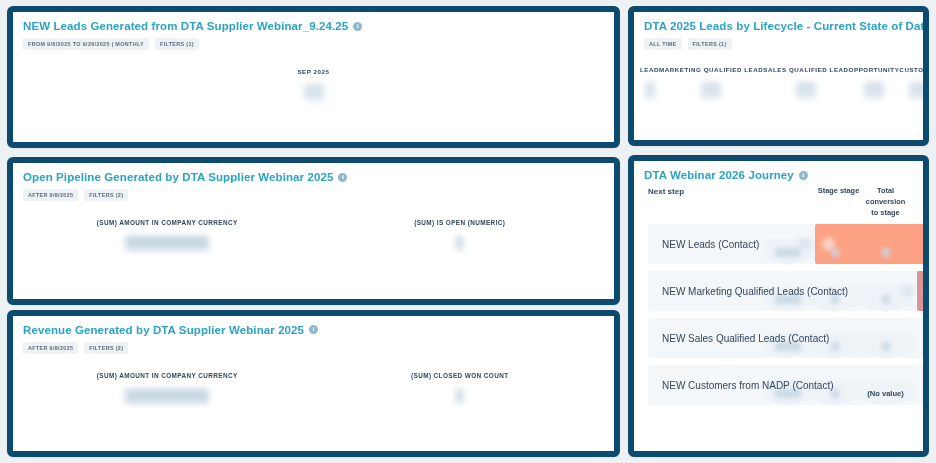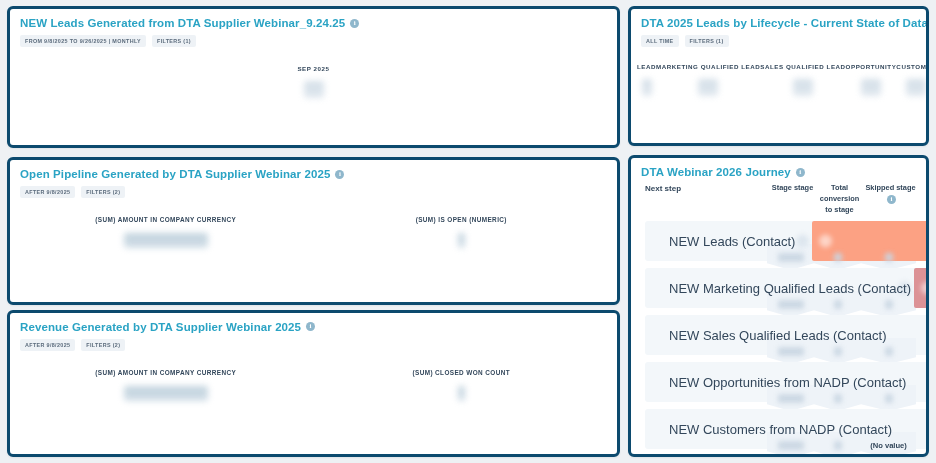--- a/index.html
+++ b/index.html
@@ -14,21 +14,21 @@
     width: 936px; height: 463px;
     padding: 6px 7px;
     display: grid;
     grid-template-columns: 613px 1fr;
     grid-template-rows: 140px 1fr;
     gap: 9px 8px;
   }
   .card {
     background: #ffffff;
     border-radius: 6px;
-    border: 3px solid #0c4a6e;
+    border: 6px solid #0c4a6e;
     box-shadow: 0 1px 2px rgba(30,50,70,.07);
     overflow: hidden;
     position: relative;
   }
   .card-head { padding: 8px 10px 0 10px; }
   .card-title {
     color: #2aa3c4;
     font-size: 11.5px;
     font-weight: bold;
     letter-spacing: .1px;
@@ -61,21 +61,21 @@
     margin: 9px auto 0;
     height: 17px; border-radius: 3px;
     background: linear-gradient(180deg,#ccd9e4,#dbe4ec);
     filter: blur(3.2px); opacity: .85;
   }
   .w-sm { width: 10px; }
   .w-md { width: 20px; }
   
   .funnel-head {
     display: flex; align-items: flex-start;
-    padding: 4px 8px 0 14px;
+    padding: 4px 14px 0 14px;
     gap: 16px;
   }
   .fh-next {
     font-size: 8px; color: #33475b; font-weight: bold;
     padding-top: 2px;
   }
   .fh-right { margin-left: auto; display: flex; }
   .fh-col {
     width: 47px; text-align: center;
     font-size: 7.4px; color: #33475b; font-weight: bold;
@@ -88,43 +88,43 @@
     position: relative;
     height: 40px; margin-bottom: 7px;
     display: flex; align-items: stretch;
   }
   .fstrip {
     position: absolute; left: 0; top: 0;
     width: 481px; height: 100%;
     background: #f3f7fa; border-radius: 3px;
   }
   .flabel {
-    position: absolute; left: 24px; top: 50%;
+    position: absolute; left: 14px; top: 50%;
     transform: translateY(-50%);
-    font-size: 13px; color: #33475b;
+    font-size: 10px; color: #33475b;
     white-space: nowrap; z-index: 3;
   }
   .fbar {
     position: absolute; top: 0; height: 100%;
     border-radius: 2px; z-index: 2;
   }
   .fbar-val {
     position: absolute; left: 7px; top: 50%;
     transform: translateY(-50%);
     width: 13px; height: 13px; border-radius: 50%;
     background: rgba(255,255,255,.55);
     filter: blur(2.6px);
   }
   .fbar-ghost {
     position: absolute; top: 50%; transform: translateY(-50%);
     width: 13px; height: 13px; border-radius: 50%;
     background: #dde6ee; filter: blur(2.6px); z-index: 2;
   }
   .fmetrics {
-    position: absolute; right: 0; top: 16px; height: 100%;
+    position: absolute; right: 0; top: 8px; height: 100%;
     display: flex; align-items: center;
   }
   .chev {
     width: 47px; height: 26px; position: relative;
     display: flex; align-items: center; justify-content: center;
   }
   .chev.wide { width: 55px; }
   .chev::before {
     content: ""; position: absolute; inset: 0;
     background: #eef3f8;
@@ -275,24 +275,20 @@
       <div class="card-title">
         <span>DTA Webinar 2026 Journey</span>
         <span class="info-icon">i</span>
       </div>
     </div>
     <div class="funnel-head">
       <div class="fh-next">Next step</div>
       <div class="fh-right">
         <div class="fh-col">Stage stage</div>
         <div class="fh-col">Total conversion to stage</div>
-        <div class="fh-col wide">
-          <span>Skipped stage</span>
-          <span class="info-icon">i</span>
-        </div>
       </div>
     </div>
     <div class="rows" id="funnel-rows">
         <div class="frow">
           <div class="fstrip"></div>
           <div class="flabel">NEW Leads (Contact)</div>
           <div class="fbar-ghost" style="left: 150.907px;"></div>
           <div class="fbar" style="left: 166.907px; width: 314.093px; background: rgb(252, 161, 131);">
             <div class="fbar-val"></div>
           </div>
@@ -337,35 +333,20 @@
             <div class="chev">
               <div class="chev-val cv-narrow"></div>
             </div>
             <div class="chev wide">
               <div class="chev-val cv-narrow"></div>
             </div>
           </div>
         </div>
         <div class="frow">
           <div class="fstrip"></div>
-          <div class="flabel">NEW Opportunities from NADP (Contact)</div>
-          <div class="fmetrics">
-            <div class="chev">
-              <div class="chev-val cv-wide"></div>
-            </div>
-            <div class="chev">
-              <div class="chev-val cv-narrow"></div>
-            </div>
-            <div class="chev wide">
-              <div class="chev-val cv-narrow"></div>
-            </div>
-          </div>
-        </div>
-        <div class="frow">
-          <div class="fstrip"></div>
           <div class="flabel">NEW Customers from NADP (Contact)</div>
           <div class="fmetrics">
             <div class="chev">
               <div class="chev-val cv-wide"></div>
             </div>
             <div class="chev">
               <div class="chev-val cv-narrow"></div>
             </div>
             <div class="chev wide">
               <span class="chev-text">(No value)</span>

